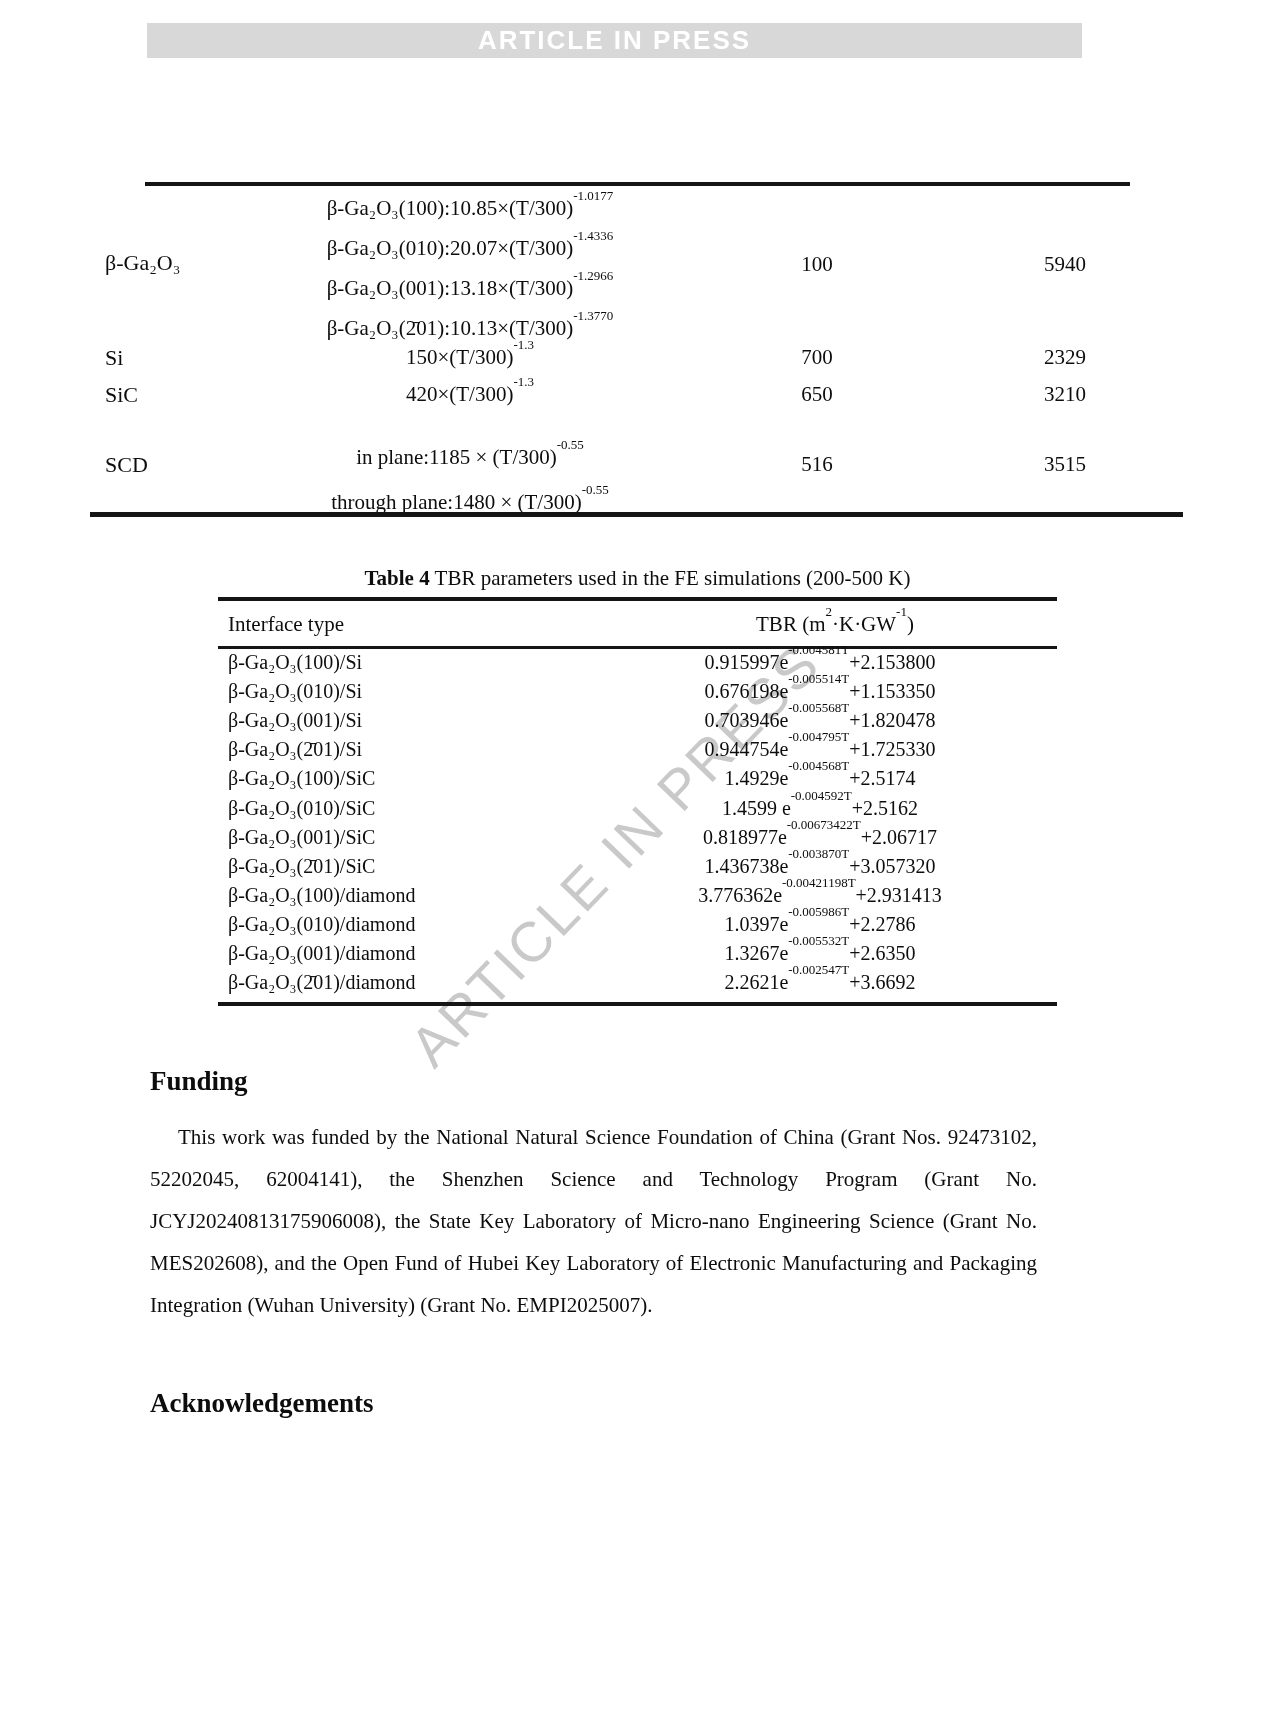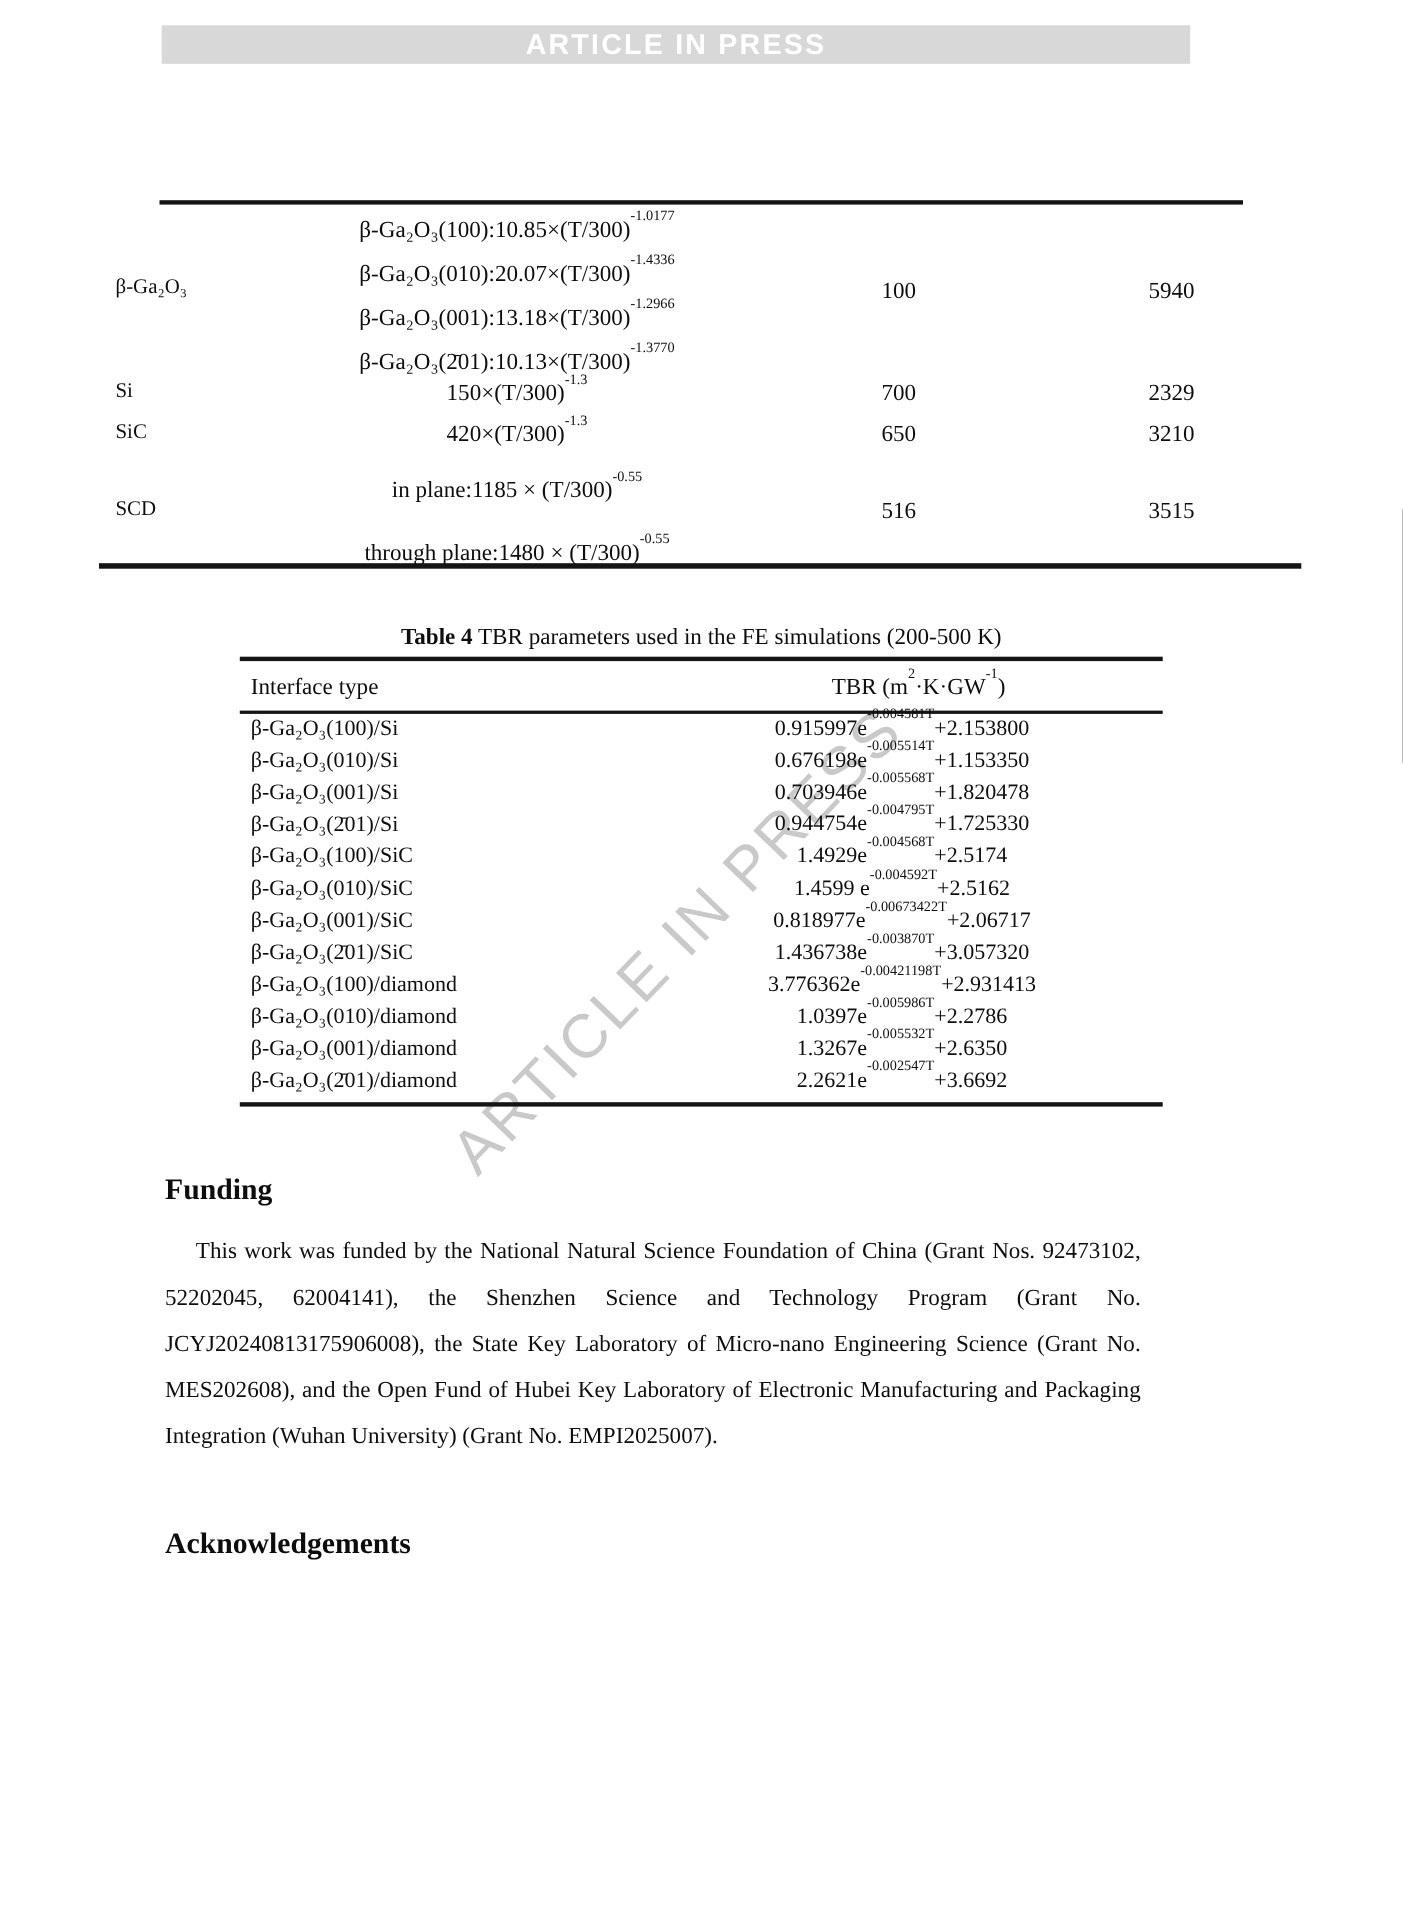--- a/index.html
+++ b/index.html
@@ -25,21 +25,21 @@
     font-size:56px; letter-spacing:3px; color:#c9c9c9; white-space:nowrap;
   }
   
   .rule { position:absolute; background:#151515; }
   .t1-rule-top    { left:145px; top:182px; width:985px;  height:4px; }
   .t1-rule-bottom { left:90px;  top:512px; width:1093px; height:5px; }
   .t4-rule-top    { left:218px; top:597px;  width:839px; height:4px; }
   .t4-rule-mid    { left:218px; top:646px;  width:839px; height:3px; }
   .t4-rule-bottom { left:218px; top:1002px; width:839px; height:4px; }
   
-  .t1-mat     { position:absolute; left:105px; font-size:19px; white-space:nowrap; }
+  .t1-mat     { position:absolute; left:105px; font-size:22px; white-space:nowrap; }
   .t1-formula { position:absolute; left:470px; transform:translateX(-50%); font-size:21px; white-space:nowrap; }
   .t1-val1    { position:absolute; left:817px;  transform:translateX(-50%); font-size:21px; }
   .t1-val2    { position:absolute; left:1065px; transform:translateX(-50%); font-size:21px; }
   
   .t4-caption {
     position:absolute; left:218px; top:566px; width:839px;
     text-align:center; font-size:21px; white-space:nowrap;
   }
   .t4-header-left  { position:absolute; left:228px; top:612px; font-size:21px; }
   .t4-header-right { position:absolute; left:835px; top:612px; transform:translateX(-50%); font-size:21px; white-space:nowrap; }
@@ -76,21 +76,21 @@
       <div class="t1-val2" style="top: 252px;">5940</div>
       <div class="t1-mat" style="top: 345px;">Si</div>
       <div class="t1-formula" style="top: 345px;"><span>150×(T/300)</span><sup>-1.3</sup></div>
       <div class="t1-val1" style="top: 345px;">700</div>
       <div class="t1-val2" style="top: 345px;">2329</div>
       <div class="t1-mat" style="top: 382px;">SiC</div>
       <div class="t1-formula" style="top: 382px;"><span>420×(T/300)</span><sup>-1.3</sup></div>
       <div class="t1-val1" style="top: 382px;">650</div>
       <div class="t1-val2" style="top: 382px;">3210</div>
       <div class="t1-mat" style="top: 452px;">SCD</div>
-      <div class="t1-formula" style="top: 433px;"><span>in plane:1185 × (T/300)</span><sup>-0.55</sup></div>
+      <div class="t1-formula" style="top: 445px;"><span>in plane:1185 × (T/300)</span><sup>-0.55</sup></div>
       <div class="t1-formula" style="top: 490px;"><span>through plane:1480 × (T/300)</span><sup>-0.55</sup></div>
       <div class="t1-val1" style="top: 452px;">516</div>
       <div class="t1-val2" style="top: 452px;">3515</div>
     </div>
   <div class="rule t1-rule-bottom"></div>
 
   <div class="t4-caption"><b>Table 4</b><span> TBR parameters used in the FE simulations (200-500 K)</span></div>
   <div class="rule t4-rule-top"></div>
   <div class="t4-header-left">Interface type</div>
   <div class="t4-header-right"><span>TBR (m</span><sup>2</sup><span>·K·GW</span><sup>-1</sup><span>)</span></div>

